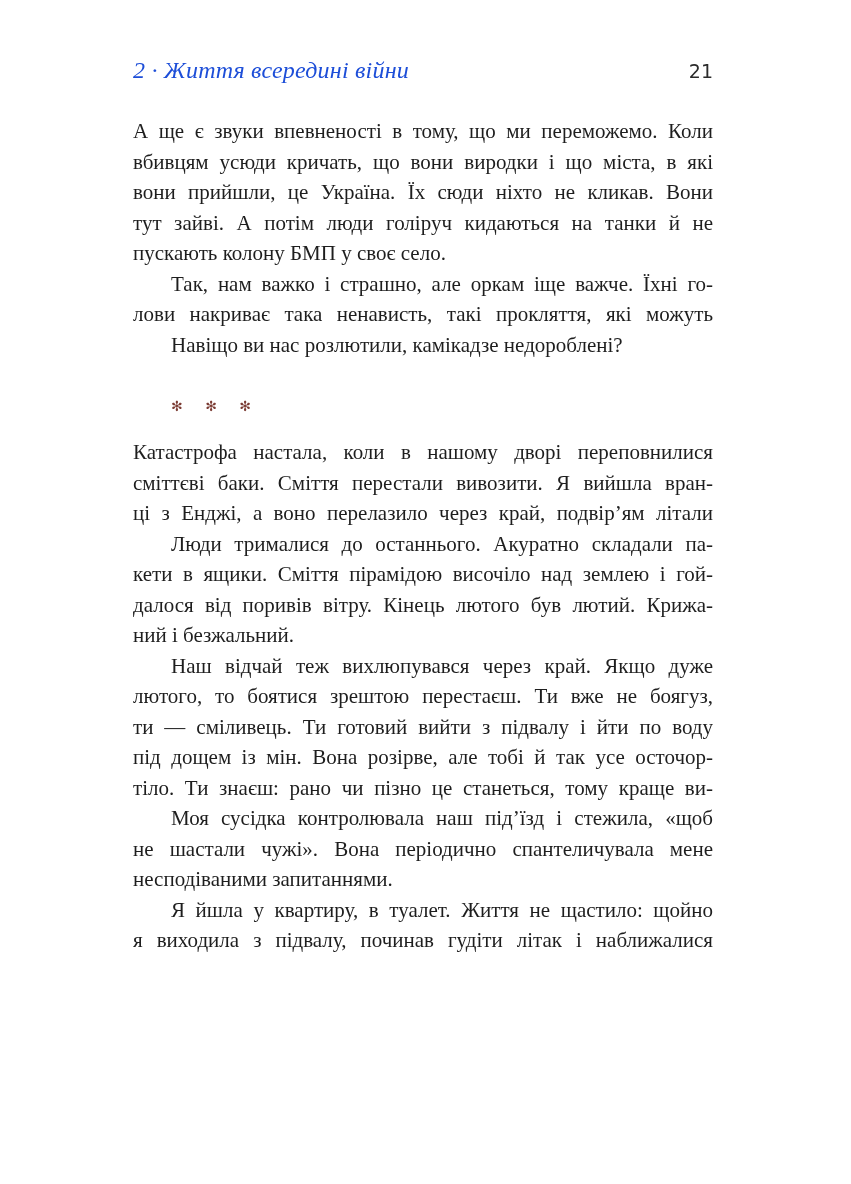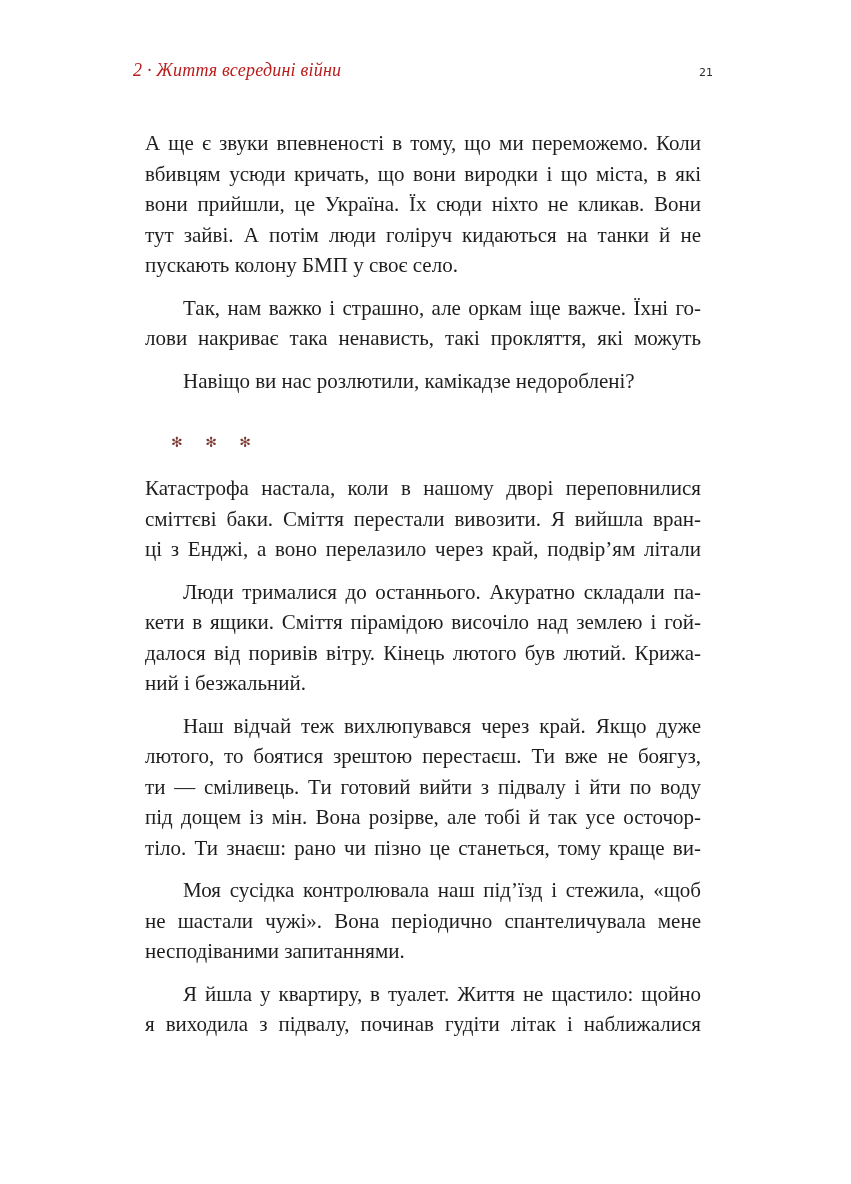--- a/index.html
+++ b/index.html
@@ -13,42 +13,42 @@
 
   
   .running-head {
     position: absolute;
     left: 133px; top: 59px; width: 580px;
     display: flex; justify-content: space-between; align-items: baseline;
   }
   .head-title {
     font-family: "Liberation Serif", "DejaVu Serif", serif;
     font-style: italic;
-    font-size: 18px;
+    font-size: 24px;
     line-height: 22px;
-    color: #b91c1c;
+    color: #1d4ed8;
     letter-spacing: 0.2px;
   }
   .page-num {
     font-family: "DejaVu Sans", "Liberation Sans", sans-serif;
-    font-size: 11px;
+    font-size: 19px;
     line-height: 22px;
     color: #2b2b2b;
   }
 
   
   .text-block {
     position: absolute;
     left: 133px; top: 116px; width: 580px;
     font-family: "Liberation Serif", "DejaVu Serif", serif;
     font-size: 21px;
     line-height: 30.5px;
     color: #1e1e1e;
   }
-  .para { margin: 12px; padding: 0; }
+  .para { margin: 0; padding: 0; }
   .line {
     display: block;
     text-align: justify;
     text-align-last: justify;
   }
   .line.ind { padding-left: 38px; }
   .line.end { text-align-last: left; }
 
   
   .sep {

